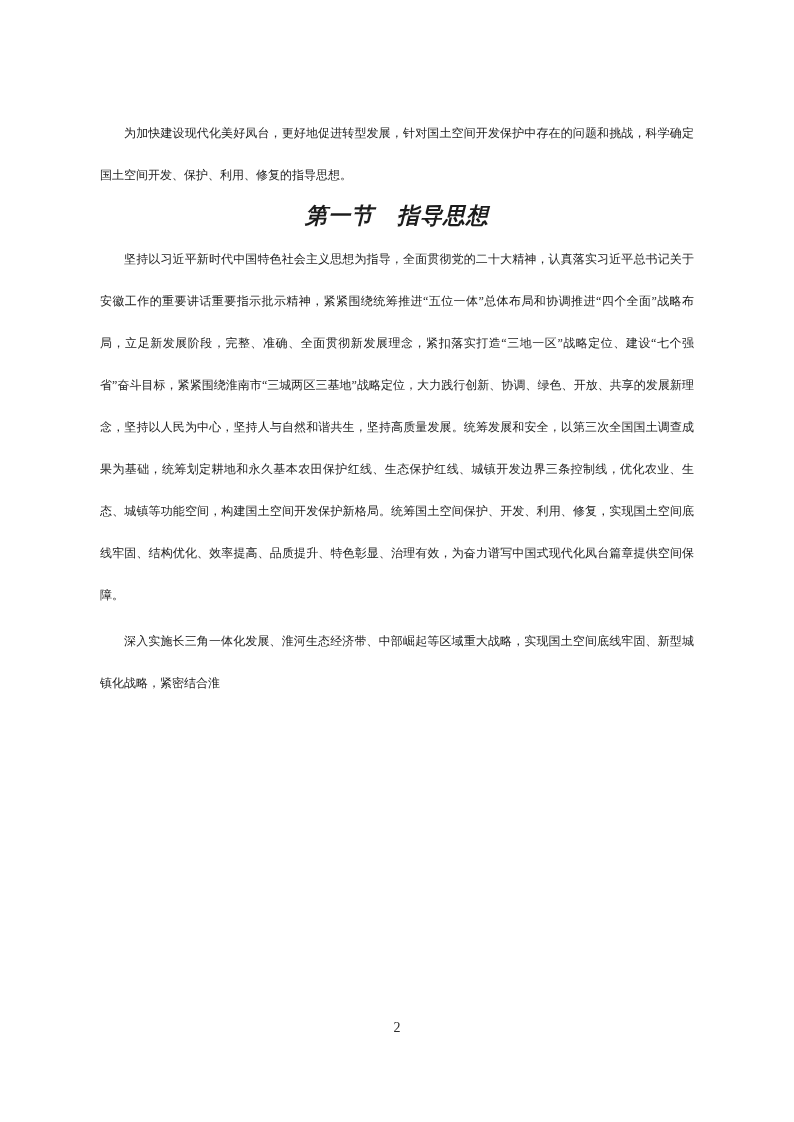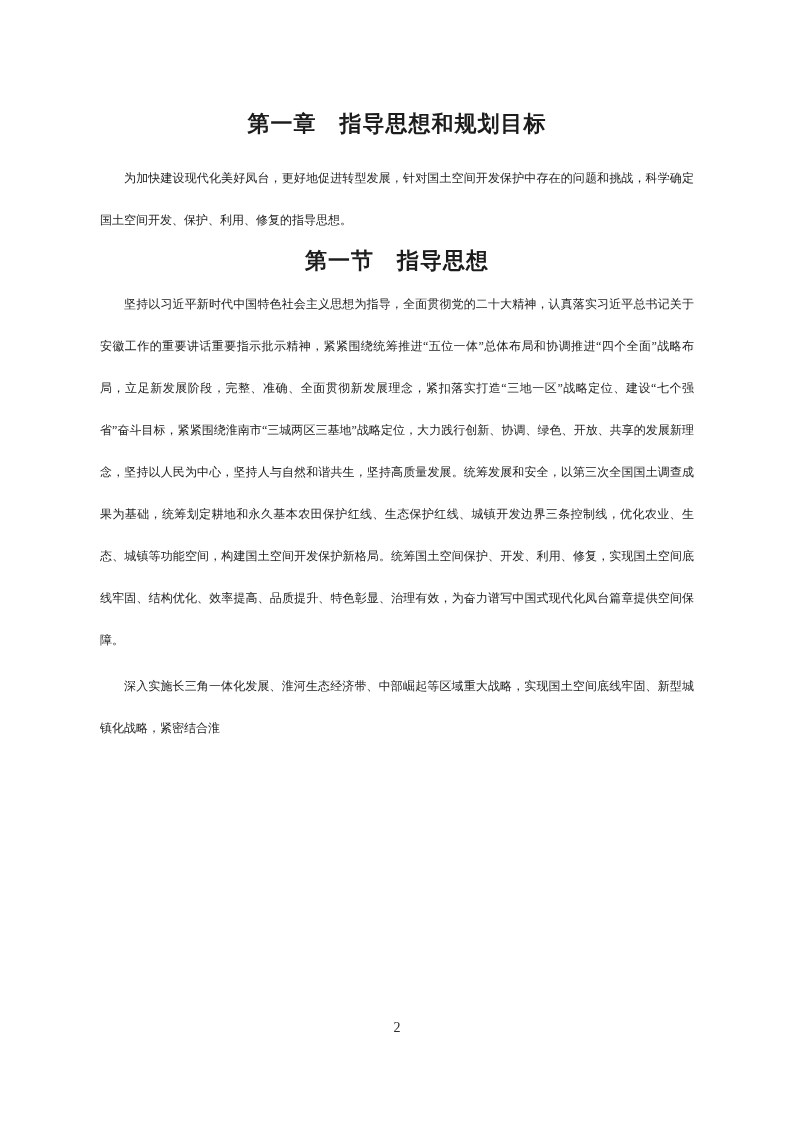--- a/index.html
+++ b/index.html
@@ -27,20 +27,21 @@
     text-align: center;
     letter-spacing: 1px;
   }
   .section-title {
     margin: 4px 0 6px 0;
     font-size: 22px;
     line-height: 32px;
     font-weight: 700;
     text-align: center;
     letter-spacing: 1px;
+    font-style: italic;
   }
   .body-para {
     margin: 4px;
     font-size: 12px;
     line-height: 42px;
     text-align: justify;
     text-justify: inter-ideograph;
     text-indent: 2em;
     word-break: break-all;
   }
@@ -53,21 +54,20 @@
     font-size: 14px;
     line-height: 16px;
     color: #2a2a2a;
   }
 </style>
 </head>
 <body>
 
 <div class="page">
 
-  <h1 class="chapter-title">第一章　指导思想和规划目标</h1>
 
   <p class="body-para">为加快建设现代化美好凤台，更好地促进转型发展，针对国土空间开发保护中存在的问题和挑战，科学确定国土空间开发、保护、利用、修复的指导思想。</p>
 
   <h2 class="section-title">第一节　指导思想</h2>
 
   <p class="body-para">坚持以习近平新时代中国特色社会主义思想为指导，全面贯彻党的二十大精神，认真落实习近平总书记关于安徽工作的重要讲话重要指示批示精神，紧紧围绕统筹推进“五位一体”总体布局和协调推进“四个全面”战略布局，立足新发展阶段，完整、准确、全面贯彻新发展理念，紧扣落实打造“三地一区”战略定位、建设“七个强省”奋斗目标，紧紧围绕淮南市“三城两区三基地”战略定位，大力践行创新、协调、绿色、开放、共享的发展新理念，坚持以人民为中心，坚持人与自然和谐共生，坚持高质量发展。统筹发展和安全，以第三次全国国土调查成果为基础，统筹划定耕地和永久基本农田保护红线、生态保护红线、城镇开发边界三条控制线，优化农业、生态、城镇等功能空间，构建国土空间开发保护新格局。统筹国土空间保护、开发、利用、修复，实现国土空间底线牢固、结构优化、效率提高、品质提升、特色彰显、治理有效，为奋力谱写中国式现代化凤台篇章提供空间保障。</p>
 
 
   <p class="body-para">深入实施长三角一体化发展、淮河生态经济带、中部崛起等区域重大战略，实现国土空间底线牢固、新型城镇化战略，紧密结合淮</p>
 

